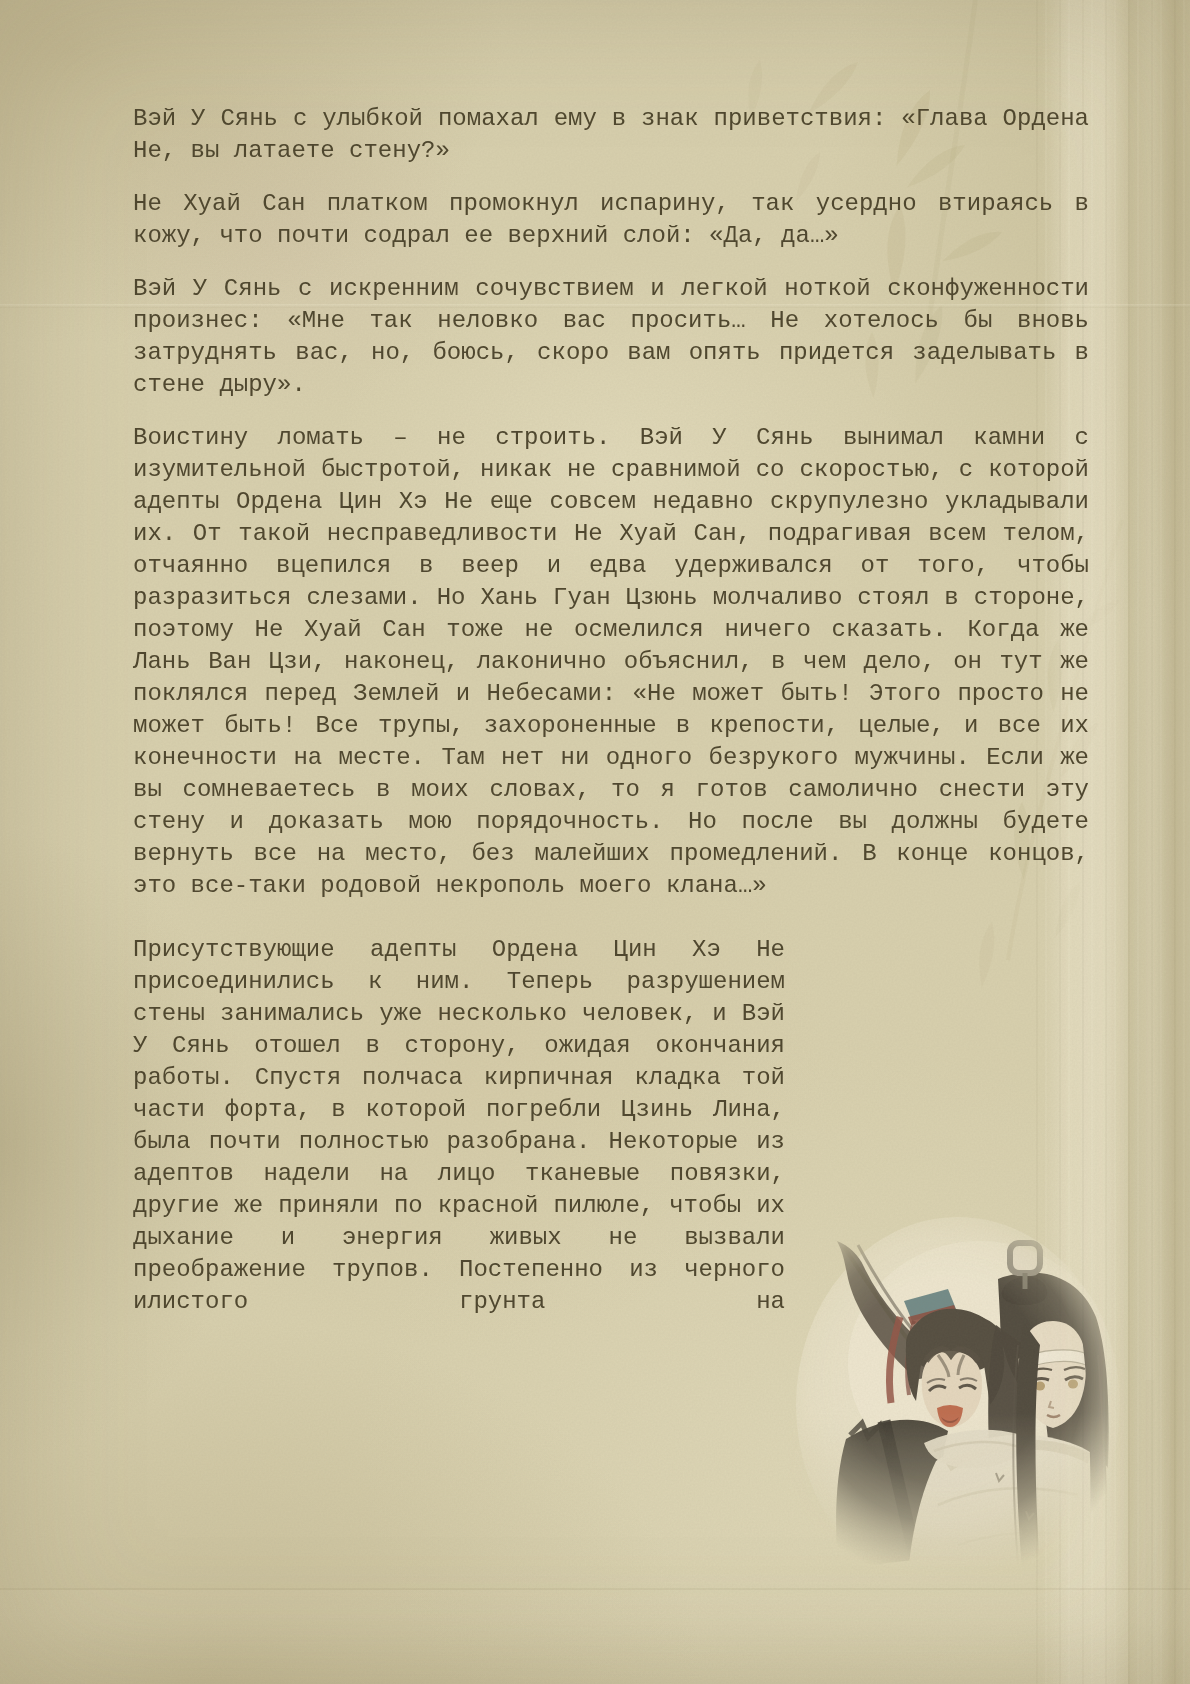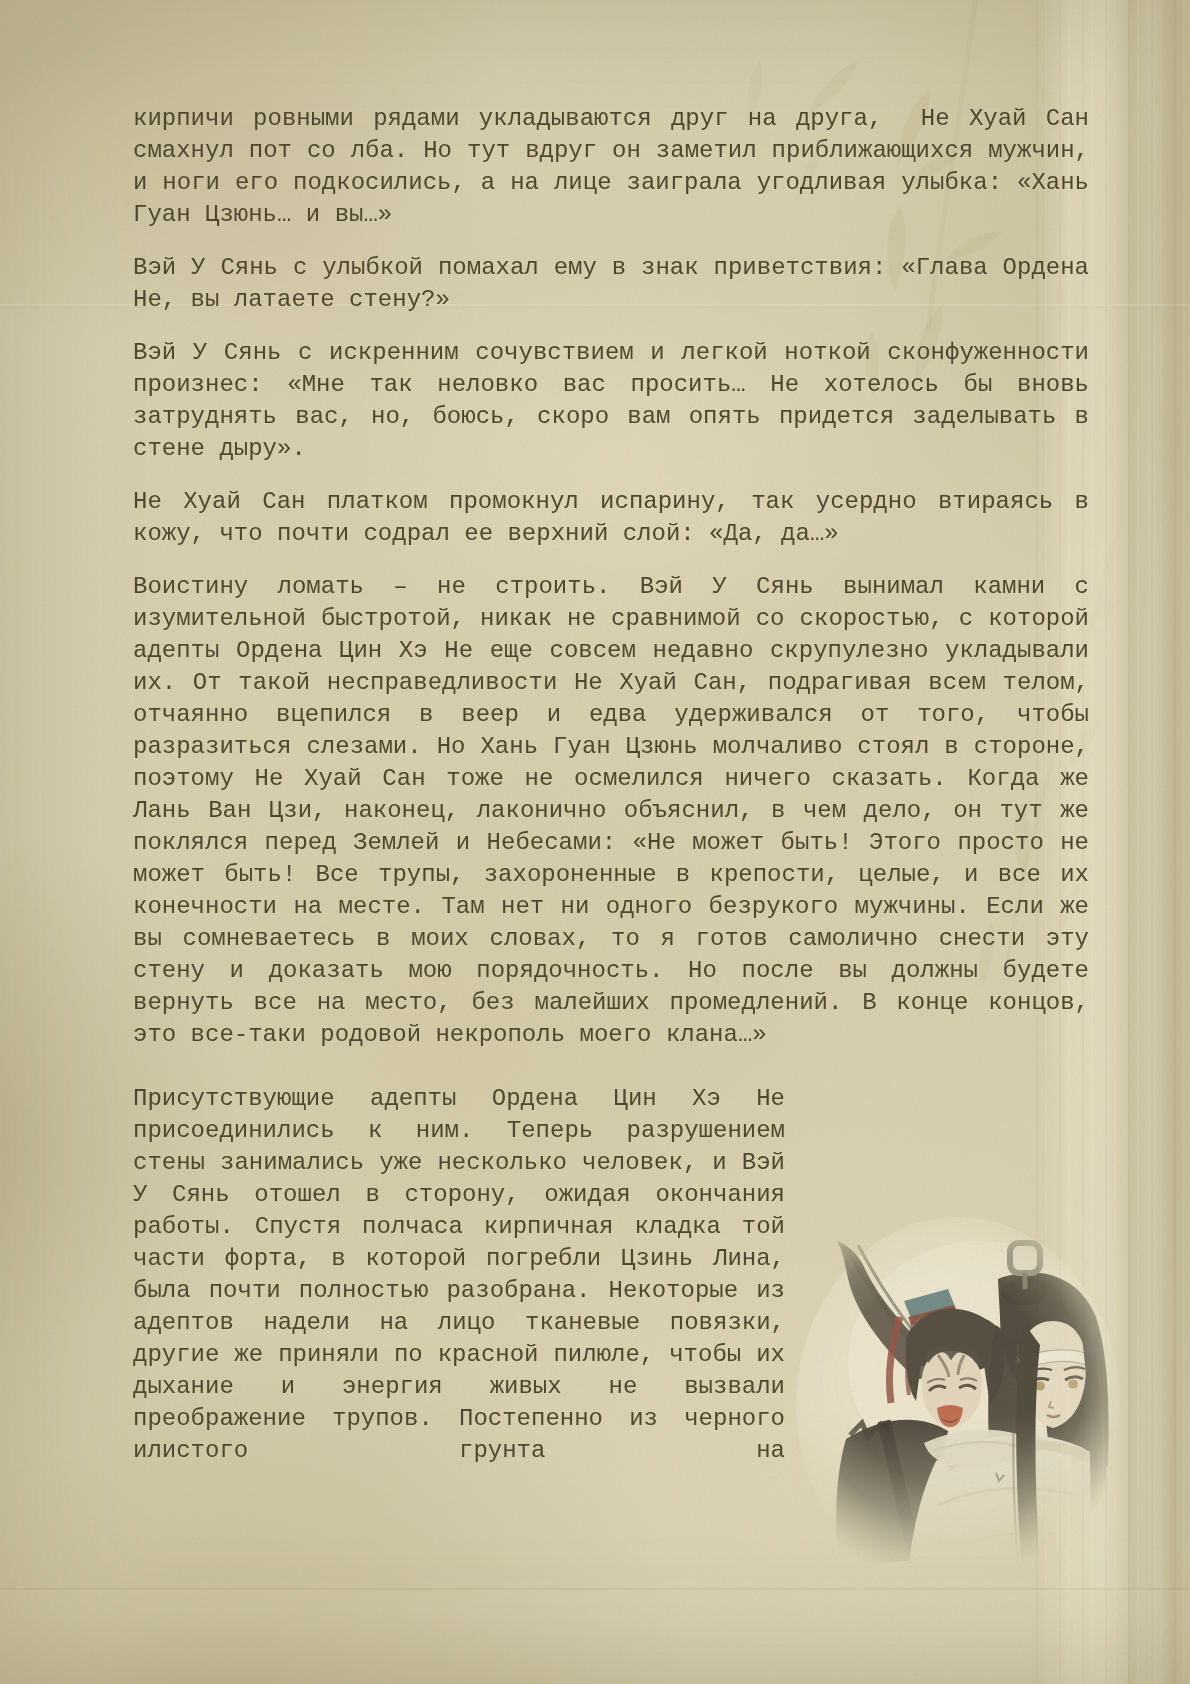--- a/index.html
+++ b/index.html
@@ -180,24 +180,23 @@
       <path d="M293 124 C 301 182 305 272 301 372 L 319 372 C 321 272 315 182 305 132 Z" fill="#3a3227"></path>
       <path d="M230 140 C 224 200 224 280 230 360" stroke="#4a4033" stroke-width="2" fill="none" opacity=".5"></path>
       <path d="M310 150 C 316 220 318 300 314 372" stroke="#4a4033" stroke-width="2" fill="none" opacity=".5"></path>
       <path d="M208 268 l 3 8 l 5 -6" stroke="#5f5646" stroke-width="2" fill="none" opacity=".7"></path>
       <path d="M238 306 l 3 8 l 5 -6" stroke="#5f5646" stroke-width="2" fill="none" opacity=".7"></path>
     </svg>
     <div class="ill-fade"></div>
   </div>
 
   <main class="text-col">
-    <p class="para"><span>кирпичи ровными рядами укладываются друг на друга,&nbsp; Не Хуай Сан смахнул пот со лба. Но тут вдруг он заметил приближающихся мужчин, и ноги его подкосились, а на лице заиграла угодливая улыбка: «Хань Гуан Цзюнь… и вы…»</span></p>
     <p class="para"><span>Вэй У Сянь с улыбкой помахал ему в знак приветствия: «Глава Ордена Не, вы латаете стену?»</span></p>
+    <p class="para"><span>Не Хуай Сан платком промокнул испарину, так усердно втираясь в кожу, что почти содрал ее верхний слой: «Да, да…»</span></p>
     <p class="para"><span>Вэй У Сянь с искренним сочувствием и легкой ноткой сконфуженности произнес: «Мне так неловко вас просить… Не хотелось бы вновь затруднять вас, но, боюсь, скоро вам опять придется заделывать в стене дыру».</span></p>
-    <p class="para"><span>Не Хуай Сан платком промокнул испарину, так усердно втираясь в кожу, что почти содрал ее верхний слой: «Да, да…»</span></p>
     <p class="para"><span>Воистину ломать – не строить. Вэй У Сянь вынимал камни с изумительной быстротой, никак не сравнимой со скоростью, с которой адепты Ордена Цин Хэ Не еще совсем недавно скрупулезно укладывали их. От такой несправедливости Не Хуай Сан, подрагивая всем телом, отчаянно вцепился в веер и едва удерживался от того, чтобы разразиться слезами. Но Хань Гуан Цзюнь молчаливо стоял в стороне, поэтому Не Хуай Сан тоже не осмелился ничего сказать. Когда же Лань Ван Цзи, наконец, лаконично объяснил, в чем дело, он тут же поклялся перед Землей и Небесами: «Не может быть! Этого просто не может быть! Все трупы, захороненные в крепости, целые, и все их конечности на месте. Там нет ни одного безрукого мужчины. Если же вы сомневаетесь в моих словах, то я готов самолично снести эту стену и доказать мою порядочность. Но после вы должны будете вернуть все на место, без малейших промедлений. В конце концов, это все-таки родовой некрополь моего клана…»</span></p>
     <p class="para last-para"><span class="wrap-spacer"></span><span>Присутствующие адепты Ордена Цин Хэ Не присоединились к ним. Теперь разрушением стены занимались уже несколько человек, и Вэй У Сянь отошел в сторону, ожидая окончания работы. Спустя полчаса кирпичная кладка той части форта, в которой погребли Цзинь Лина, была почти полностью разобрана. Некоторые из адептов надели на лицо тканевые повязки, другие же приняли по красной пилюле, чтобы их дыхание и энергия живых не вызвали преображение трупов. Постепенно из черного илистого грунта на</span></p>
   </main>
 
   <svg class="layer grain" viewBox="0 0 1190 1684" preserveAspectRatio="none" xmlns="http://www.w3.org/2000/svg">
     <defs>
       <filter id="grain-f" x="0" y="0" width="100%" height="100%">
         <feTurbulence type="fractalNoise" baseFrequency="0.55" numOctaves="2" stitchTiles="stitch"></feTurbulence>
         <feColorMatrix type="matrix" values="0 0 0 0 0.28  0 0 0 0 0.25  0 0 0 0 0.16  0.55 0 0 0 0"></feColorMatrix>
       </filter>

